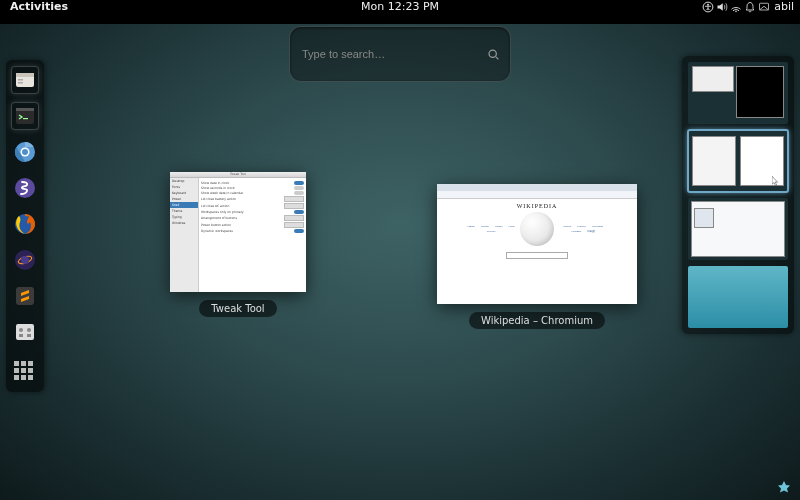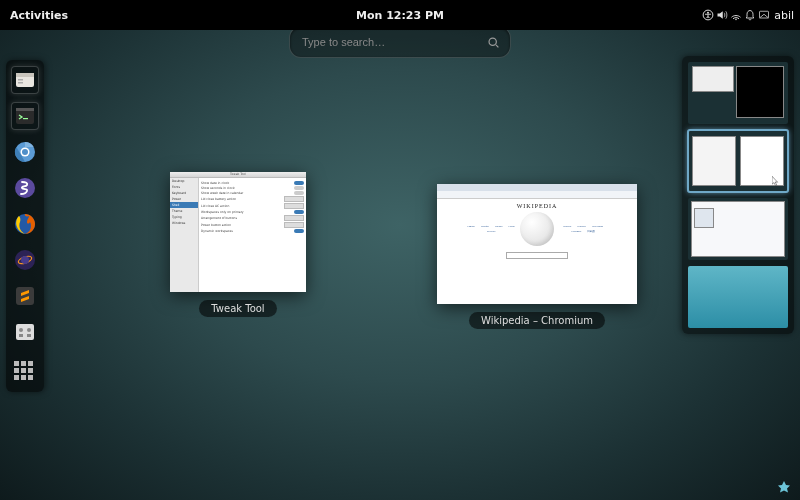--- a/index.html
+++ b/index.html
@@ -1,26 +1,26 @@
 <!DOCTYPE html>
 <html><head>
 <meta charset="utf-8">
 <style>
   html,body{margin:0;padding:0;width:800px;height:500px;overflow:hidden;font-family:"DejaVu Sans","Cantarell",sans-serif;font-size:11px;color:#ddd;}
   body{background:radial-gradient(ellipse at 50% 45%,#3e6365 0%,#2d4a4d 40%,#1c3134 70%,#0e1a1c 100%);}
   
-  #top-panel{position:absolute;top:0;left:0;right:0;height:30px;background:#000;display:flex;align-items:center;color:#eee;font-size:11px;z-index:10;}
+  #top-panel{position:absolute;top:0;left:0;right:0;height:24px;background:#000;display:flex;align-items:flex-start;color:#eee;font-size:11px;z-index:10;}
   #top-panel .activities{padding:0 10px;font-weight:bold;cursor:pointer;}
-  #top-panel .clock{position:absolute;left:50%;transform:translateX(-50%);font-weight:bold;}
+  #top-panel .clock{position:absolute;left:50%;transform:translateX(-50%);font-weight:normal;}
   #top-panel .tray{position:absolute;right:6px;display:flex;align-items:center;gap:2px;}
   #top-panel .tray span{display:inline-flex;align-items:center;}
   .ico{width:12px;height:12px;display:inline-block;}
   
   #search-wrap{position:absolute;top:26px;left:50%;transform:translateX(-50%);}
-  #search{width:200px;height:22px;border-radius:12px;border:1px solid rgba(255,255,255,.15);background:rgba(0,0,0,.35);box-shadow:inset 0 1px 3px rgba(0,0,0,.6);display:flex;align-items:center;padding:4px 10px;color:#888;}
+  #search{width:200px;height:22px;border-radius:12px;border:1px solid rgba(255,255,255,.15);background:rgba(0,0,0,.35);box-shadow:inset 0 1px 3px rgba(0,0,0,.6);display:flex;align-items:center;padding:16px 10px;color:#888;}
   #search input{flex:1;background:none;border:none;outline:none;color:#ccc;font-size:11px;}
   #search input::placeholder{color:#888;}
   
   #dash{position:absolute;left:6px;top:60px;width:38px;background:rgba(0,0,0,.55);border-radius:6px;padding:6px 0;display:flex;flex-direction:column;align-items:center;gap:8px;box-shadow:1px 0 6px rgba(0,0,0,.5);}
   .dash-item{width:28px;height:28px;border-radius:4px;display:flex;align-items:center;justify-content:center;cursor:pointer;}
   .dash-item.running{box-shadow:0 0 0 1px rgba(255,255,255,.2) inset, 0 0 6px rgba(255,255,255,.15);}
   
   #ws{position:absolute;right:6px;top:56px;width:100px;background:rgba(0,0,0,.5);border-radius:6px;padding:6px;display:flex;flex-direction:column;gap:6px;box-shadow:-1px 0 6px rgba(0,0,0,.5);}
   .ws-thumb{height:62px;background:#1b3034;border-radius:2px;position:relative;overflow:hidden;cursor:pointer;}
   .ws-thumb.selected{outline:2px solid #6fa8c7;outline-offset:-1px;box-shadow:0 0 6px #6fa8c7;}

